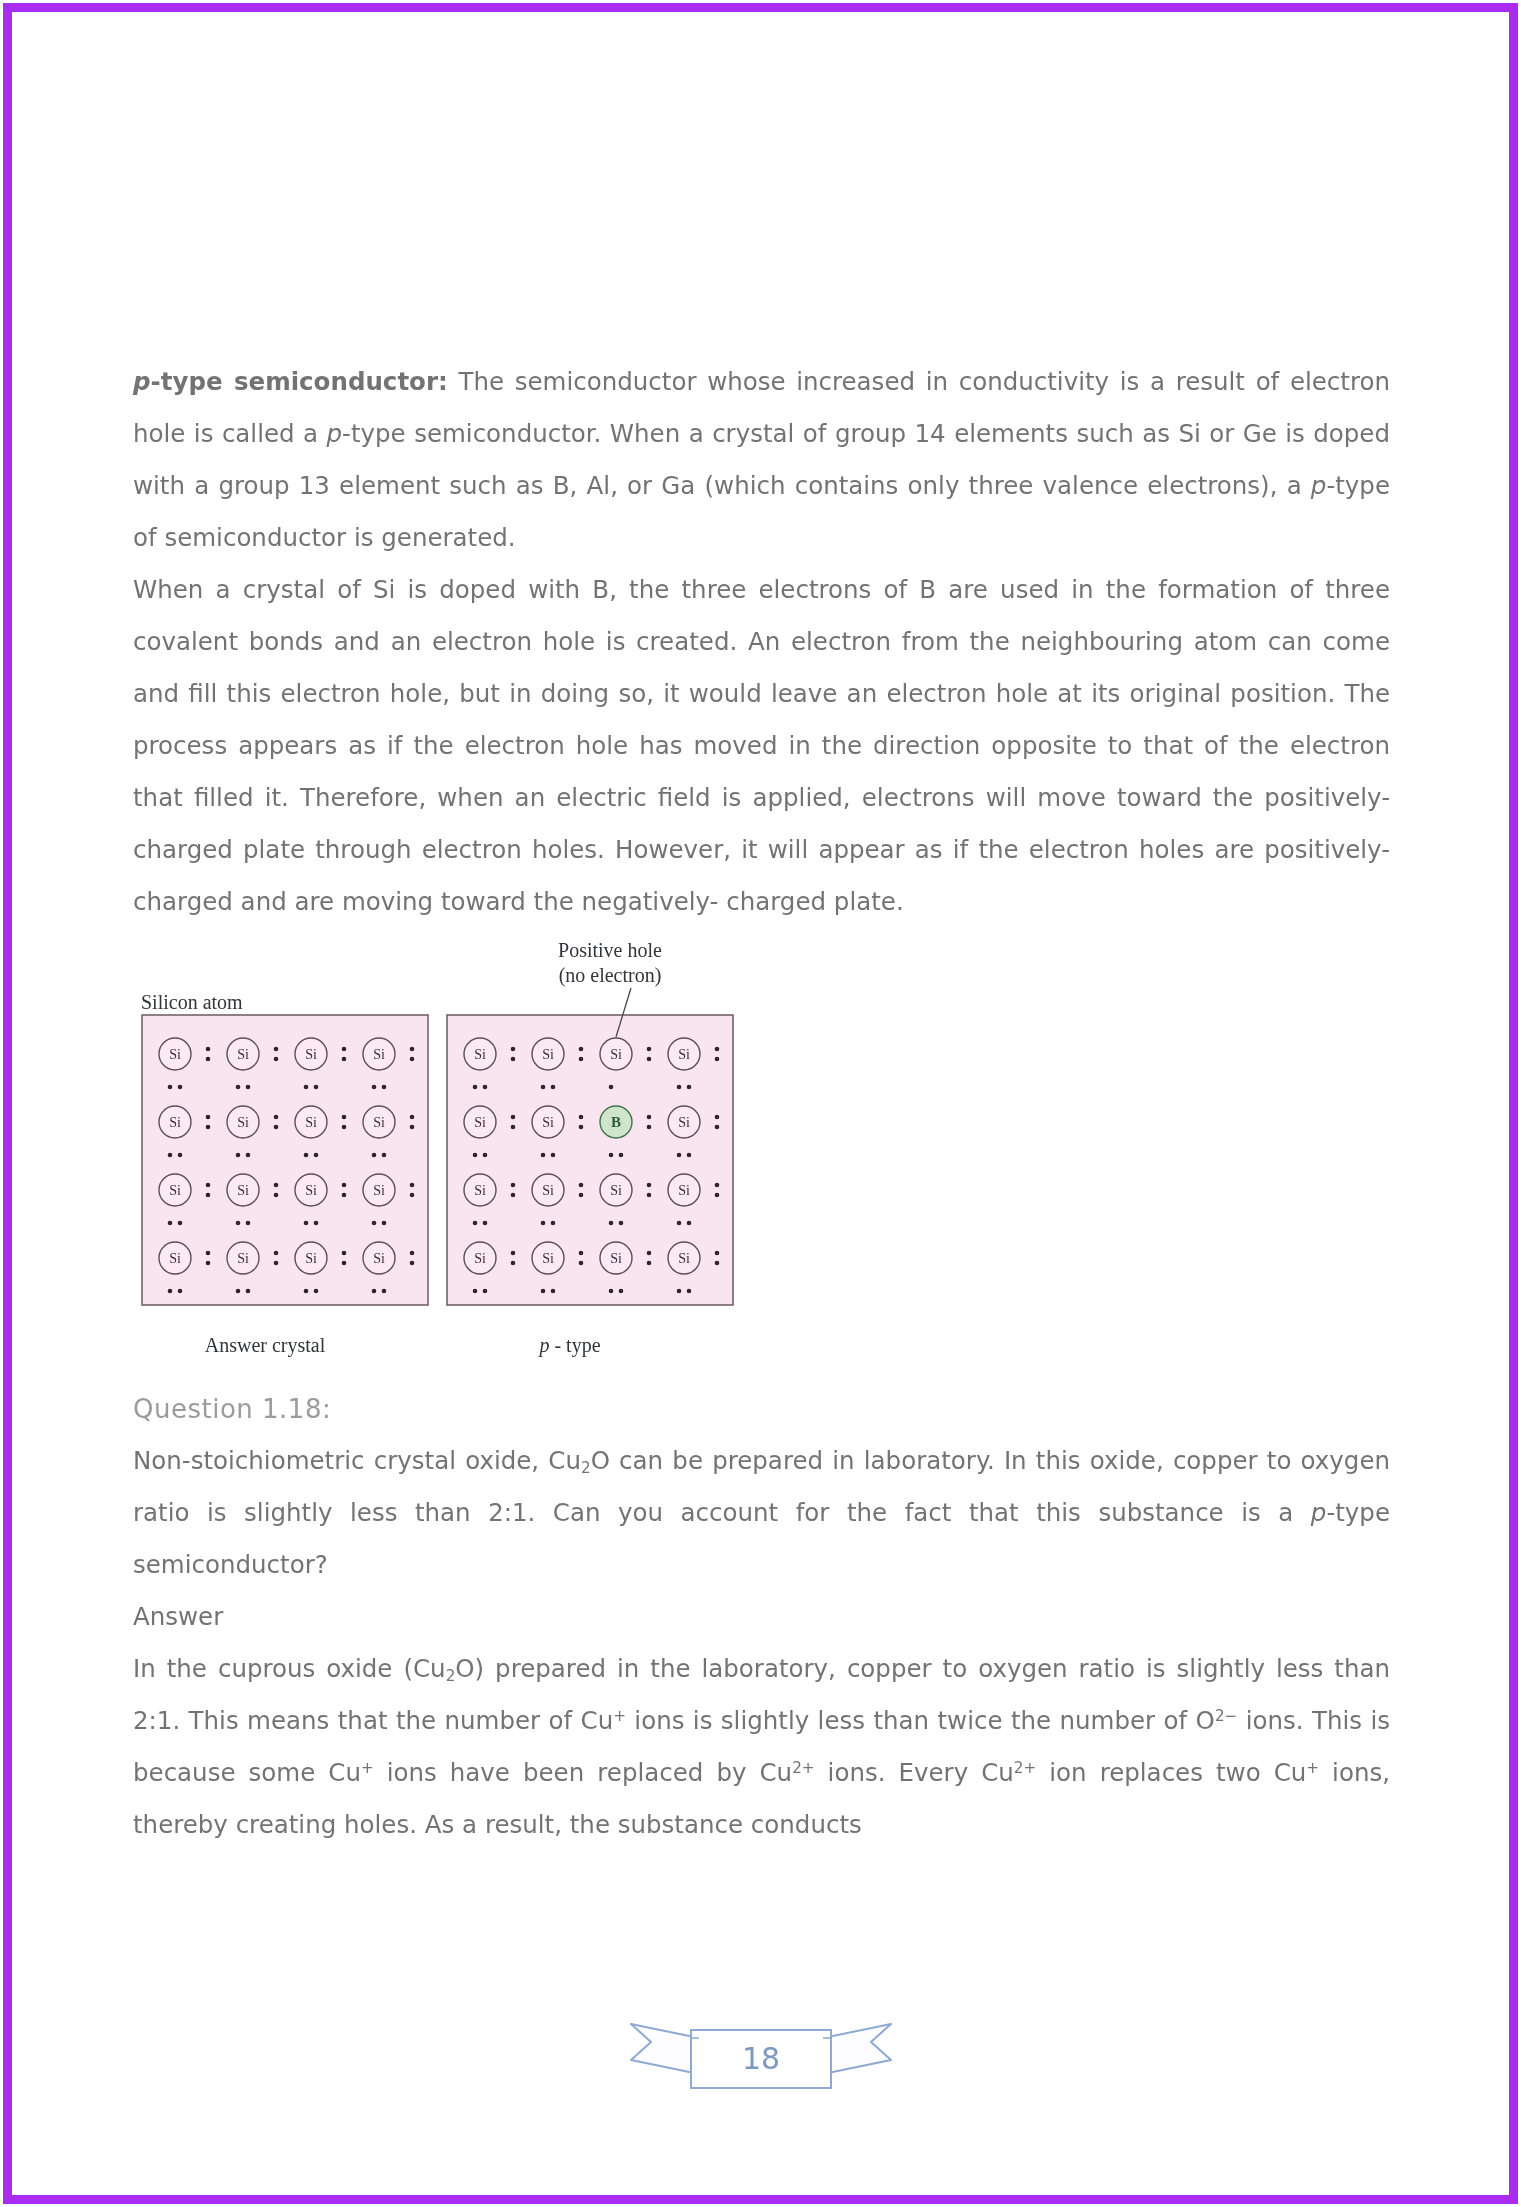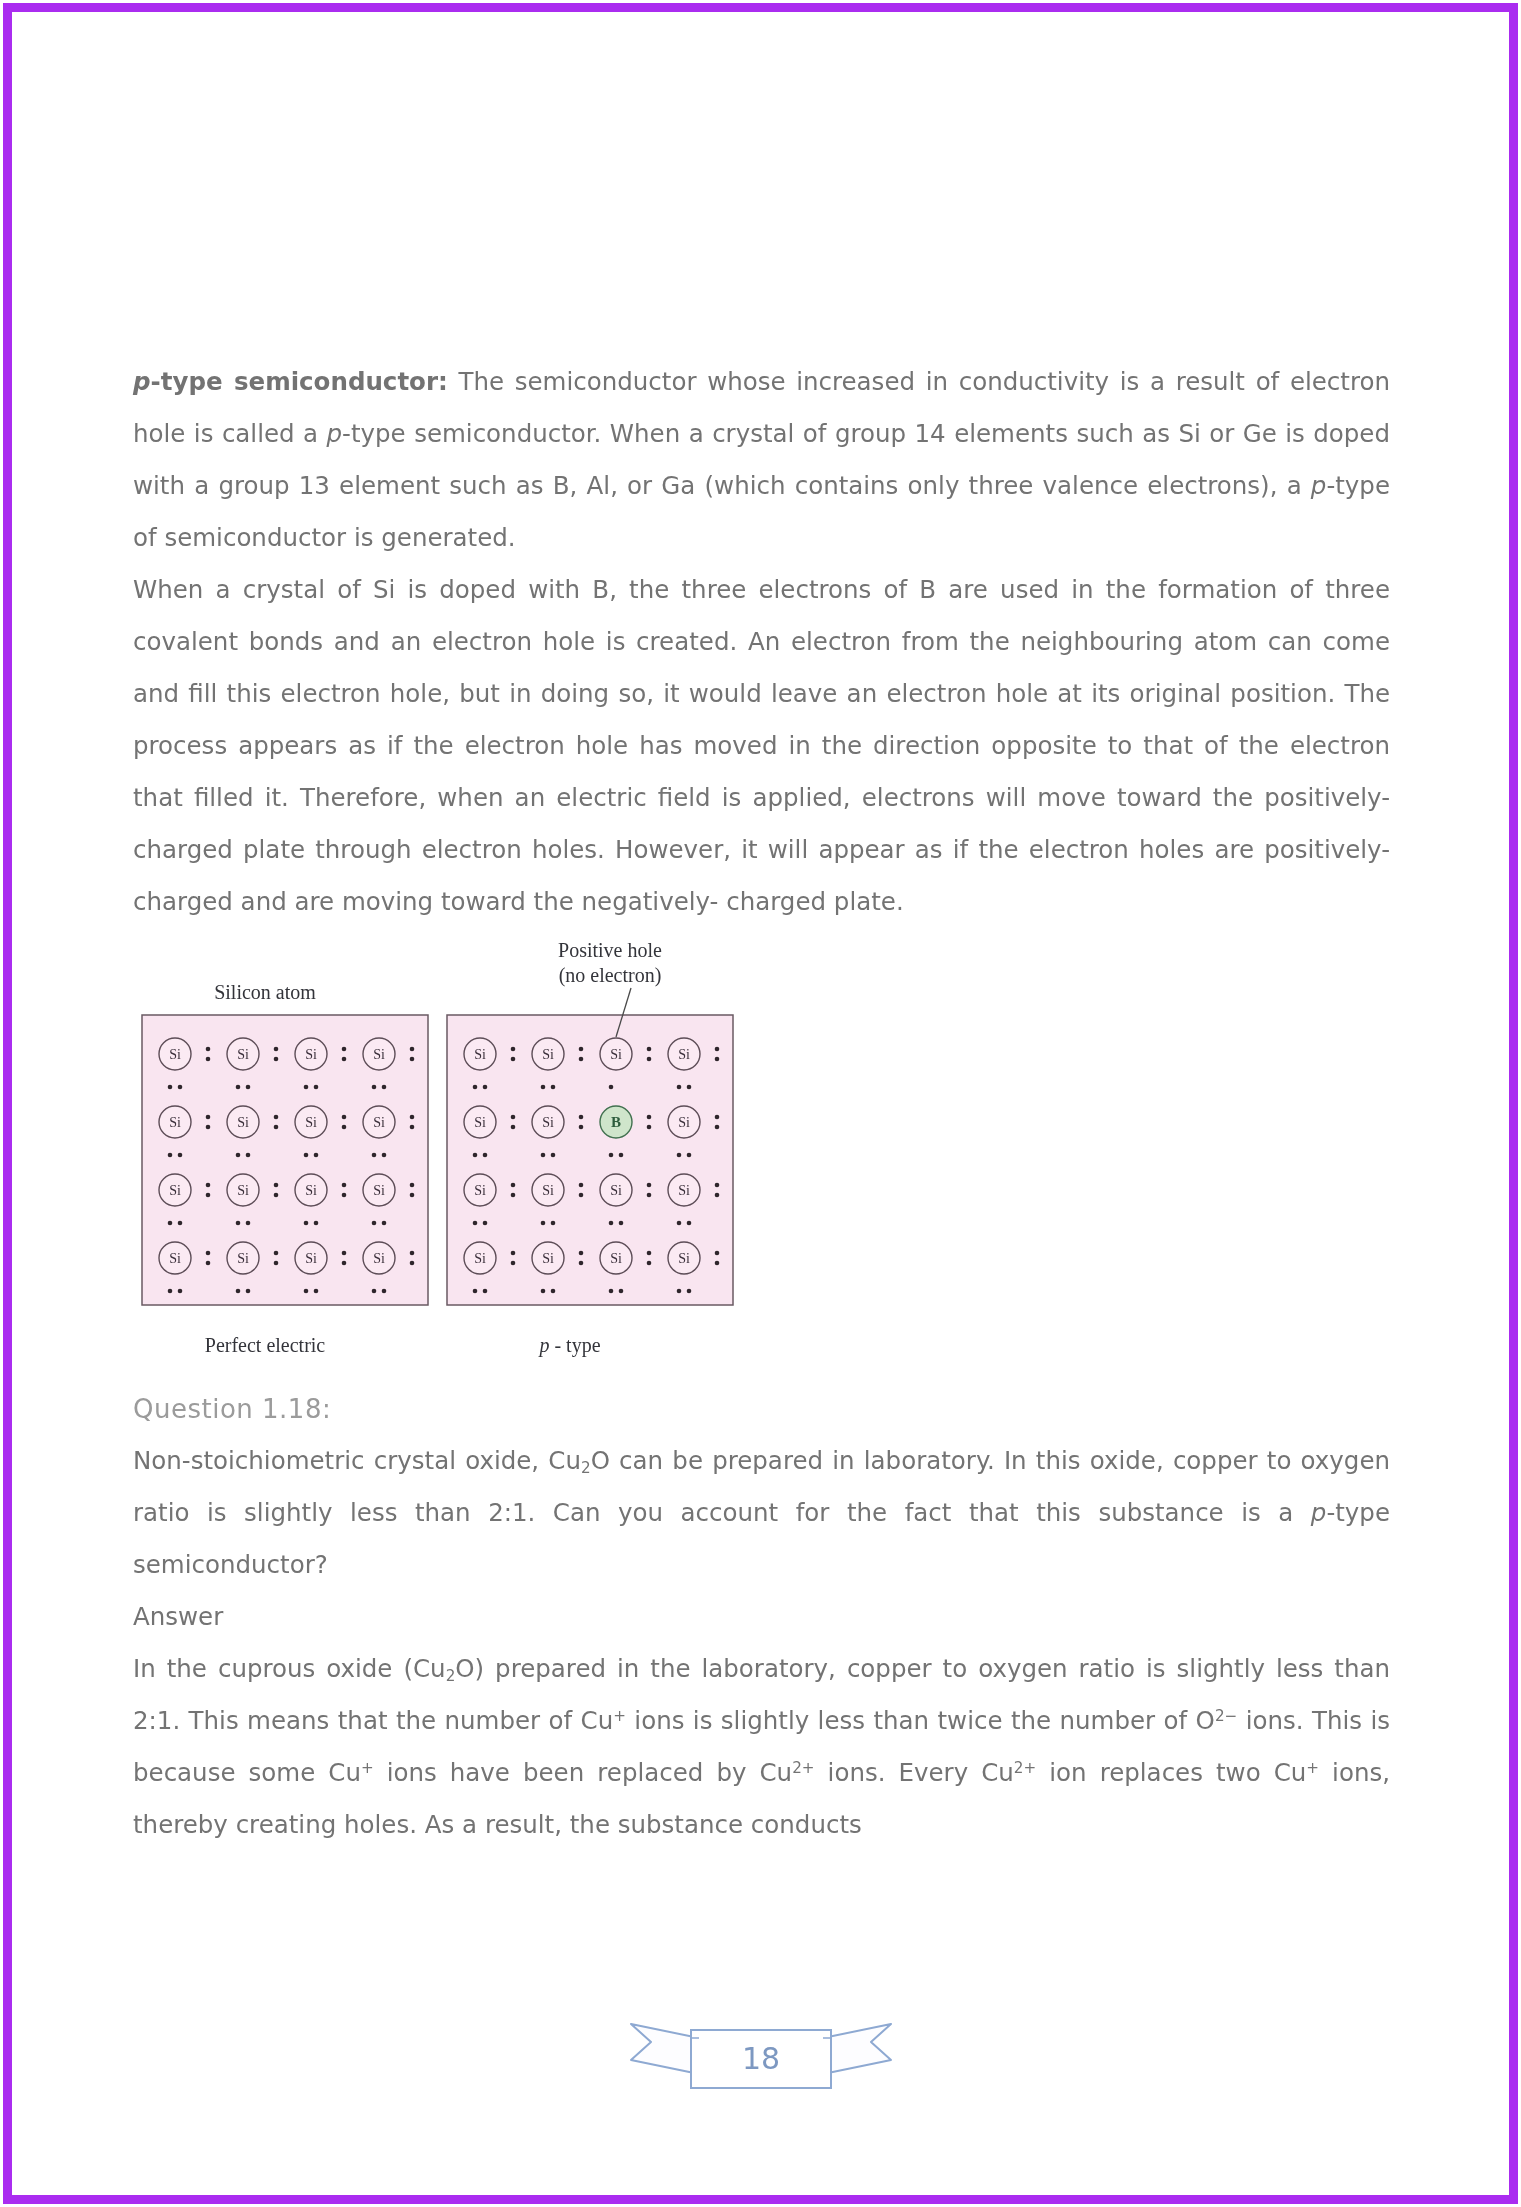--- a/index.html
+++ b/index.html
@@ -13,21 +13,21 @@
   .body-text{font-size:24.5px;line-height:52px;color:#737373;text-align:justify}
   .rt-b{font-weight:bold}
   .rt-i{font-style:italic}
   .rt-sub{font-size:0.62em;position:relative;top:0.28em;line-height:0}
   .rt-sup{font-size:0.62em;position:relative;top:-0.5em;line-height:0}
 
   .figure{display:flex;gap:57px;margin-left:8px;margin-top:10px}
   .fig-panel{width:248px;position:relative}
   .fig-label-area{height:76px;position:relative}
   .fig-label{font-family:"Liberation Serif",serif;font-size:20px;color:#33343a}
-  .silicon-label{position:absolute;bottom:10px;width:100%;text-align:center}
+  .silicon-label{position:absolute;bottom:0;width:100%;text-align:left}
   .hole-label{position:absolute;top:0;left:40px;width:100%;text-align:center;line-height:25px}
   .pointer{position:absolute;left:158px;top:46px}
   .pointer line{stroke:#4a4a4a;stroke-width:1.3}
 
   .crystal-bg{fill:#f9e5f0;stroke:#6a5a63;stroke-width:1.5}
   .atom-si{fill:#fbeaf3;stroke:#5d4d57;stroke-width:1.4}
   .atom-b{fill:#cfe5cb;stroke:#41704f;stroke-width:1.4}
   .atom-label{font-family:"Liberation Serif",serif;font-size:14px;fill:#3a2f3a;text-anchor:middle}
   .atom-label-b{font-family:"Liberation Serif",serif;font-size:15px;fill:#2d5c3d;text-anchor:middle;font-weight:bold}
   .edot{fill:#2f262c}
@@ -150,21 +150,21 @@
           <circle cx="203" cy="249" r="2.3" class="edot"></circle>
           <circle cx="165" cy="277" r="2.3" class="edot"></circle>
           <circle cx="175" cy="277" r="2.3" class="edot"></circle>
           <circle cx="238" cy="244" r="16" class="atom-si"></circle>
           <text x="238" y="249" class="atom-label">Si</text>
           <circle cx="271" cy="239" r="2.3" class="edot"></circle>
           <circle cx="271" cy="249" r="2.3" class="edot"></circle>
           <circle cx="233" cy="277" r="2.3" class="edot"></circle>
           <circle cx="243" cy="277" r="2.3" class="edot"></circle>
         </svg>
-      <div class="fig-caption"><span>Perfect electric</span></div>
+      <div class="fig-caption"><span>Answer crystal</span></div>
     </div>
 
     <div class="fig-panel">
       <div class="fig-label-area">
         <div class="fig-label hole-label">
           <span>Positive hole</span><br>
           <span>(no electron)</span>
         </div>
         <svg class="pointer" width="40" height="56" viewBox="0 0 40 56">
           <line x1="27" y1="4" x2="12" y2="53"></line>

